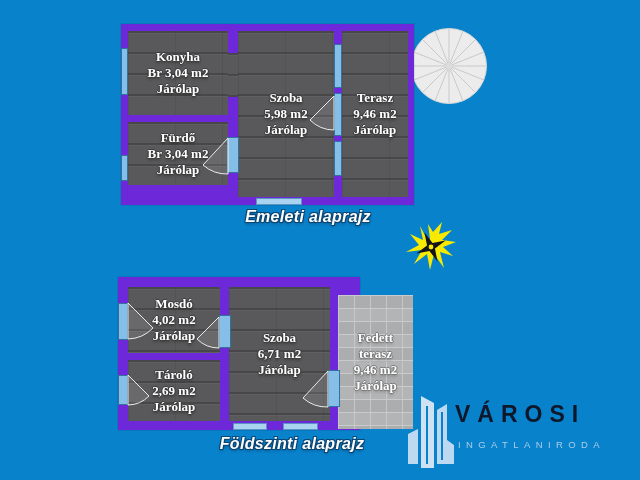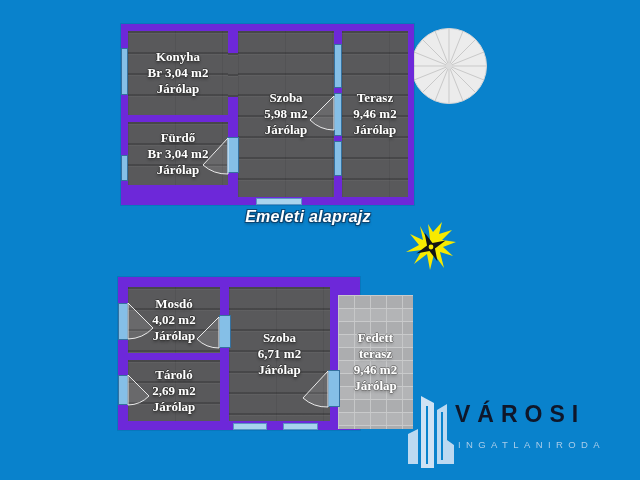--- a/index.html
+++ b/index.html
@@ -175,20 +175,21 @@
     <div class="win win-light" style="left:165px;top:146px;width:35px;height:7px;"></div>
 
     <svg class="arcs" width="302" height="153" viewBox="0 0 302 153">
       <path d="M10 26 L10 62 A36 36 0 0 0 35 51 Z" fill="rgba(255,255,255,0.10)" stroke="rgba(248,248,248,0.9)" stroke-width="1"></path>
       <path d="M10 98 L10 128 A30 30 0 0 0 31 119 Z" fill="rgba(255,255,255,0.10)" stroke="rgba(248,248,248,0.9)" stroke-width="1"></path>
       <path d="M101 40 L101 71 A31 31 0 0 1 79 62 Z" fill="rgba(255,255,255,0.10)" stroke="rgba(248,248,248,0.9)" stroke-width="1"></path>
       <path d="M210 94 L210 130 A36 36 0 0 1 185 121 Z" fill="rgba(255,255,255,0.10)" stroke="rgba(248,248,248,0.9)" stroke-width="1"></path>
     </svg>
   </div>
 
+  <div class="caption caption-foldszinti">Földszinti alaprajz</div>
 
   <div class="logo">
     <svg class="logo-mark" width="56" height="82" viewBox="0 0 56 82">
       <polygon points="6,46 16,41 16,76 6,76" fill="#bcd9f1"></polygon>
       <polygon points="19,8 32,15 32,80 19,80" fill="#cfe2f4"></polygon>
       <rect x="24" y="18" width="2" height="58" fill="#0982cc"></rect>
       <polygon points="35,22 45,16 45,52 52,57 52,76 35,76" fill="#bcd9f1"></polygon>
       <rect x="39" y="24" width="2" height="48" fill="#0982cc"></rect>
     </svg>
     <div class="logo-brand">VÁROSI</div>

